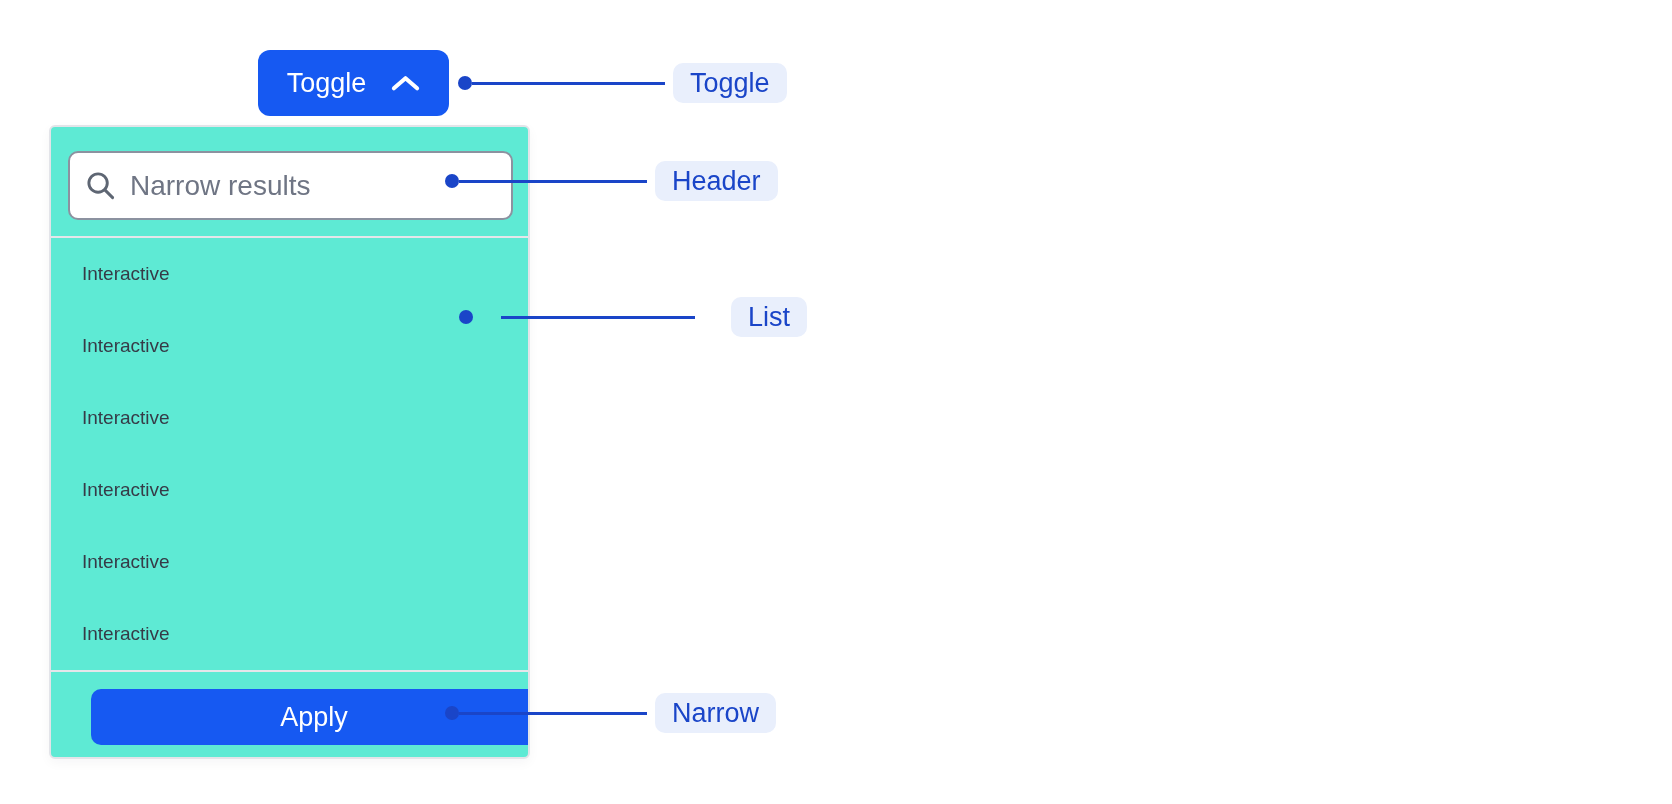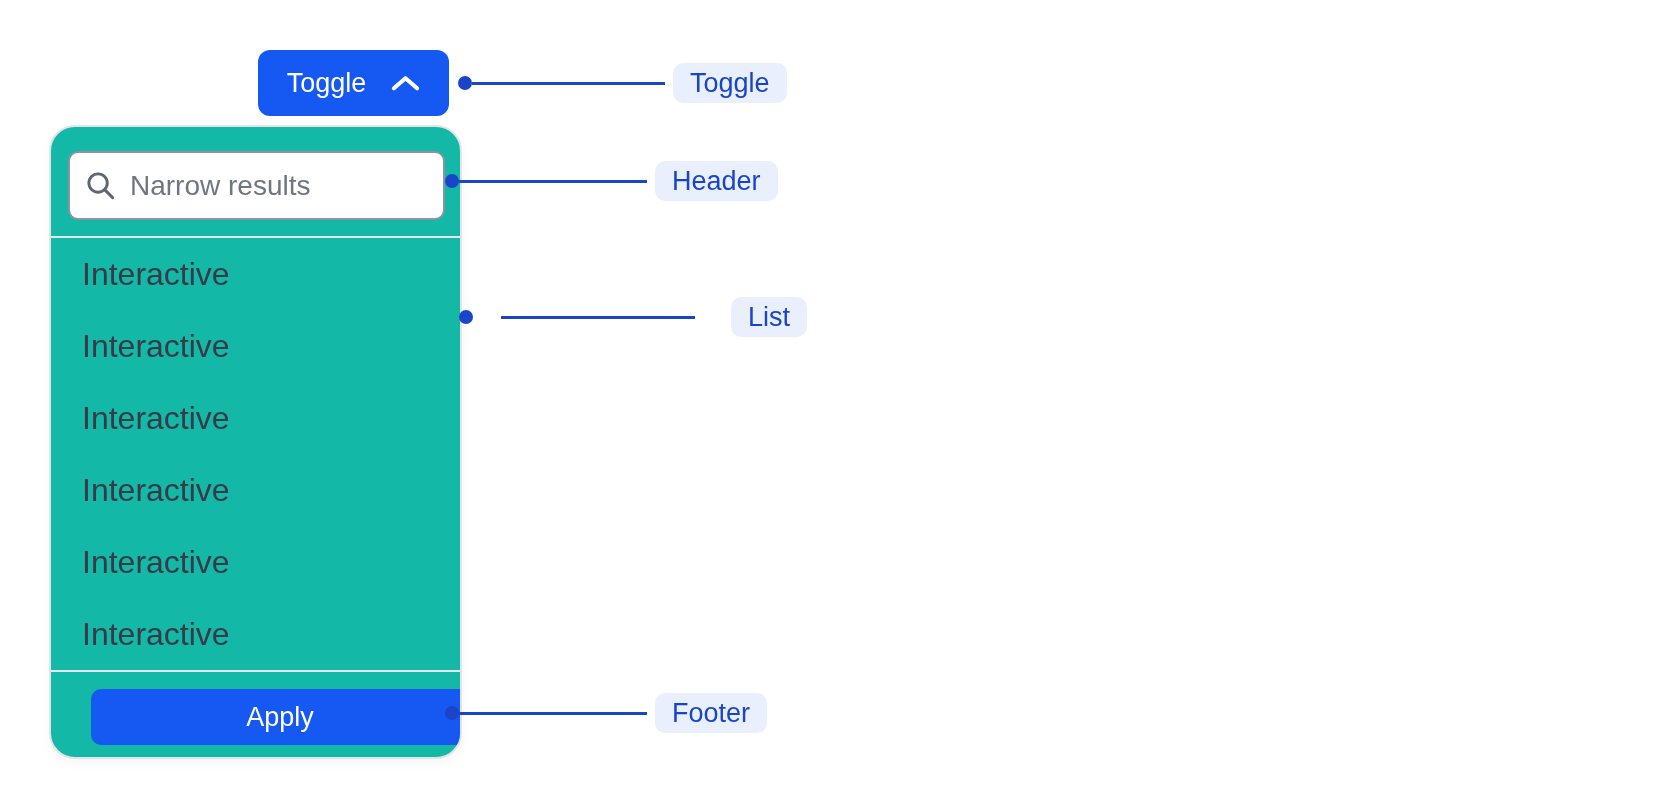--- a/index.html
+++ b/index.html
@@ -23,22 +23,22 @@
     position:absolute;left:258px;top:50px;width:191px;height:66px;
     background:var(--accent-blue);border:none;border-radius:12px;
     color:#fff;font-size:27px;font-family:inherit;
     display:flex;align-items:center;justify-content:center;gap:25px;
     cursor:pointer;
   }
   .toggle-btn svg{display:block;}
 
   
   .panel{
-    position:absolute;left:49px;top:125px;width:413px;
-    background:#14b8a6;border:2px solid var(--panel-border);border-radius:26px;
+    position:absolute;left:49px;top:125px;width:481px;
+    background:#5eead4;border:2px solid var(--panel-border);border-radius:6px;
     box-shadow:0 4px 12px rgba(20,24,40,0.04);
     overflow:hidden;
   }
   .panel-header{
     padding:24px 15px 16px 17px;
     border-bottom:2px solid var(--divider);
   }
   .search-box{
     height:69px;border:2px solid var(--input-border);border-radius:10px;
     display:flex;align-items:center;gap:14px;padding:0 14px 0 15px;
@@ -47,21 +47,21 @@
   .search-box svg{flex:none;display:block;}
   .search-box input{
     flex:1;border:none;outline:none;background:transparent;
     font-size:28px;font-family:inherit;color:var(--list-text);min-width:0;
   }
   .search-box input::placeholder{color:var(--placeholder-text);opacity:1;}
 
   .panel-list{border-bottom:2px solid var(--divider);}
   .list-item{
     height:72px;display:flex;align-items:center;padding-left:31px;
-    font-size:32px;color:var(--list-text);cursor:pointer;
+    font-size:19px;color:var(--list-text);cursor:pointer;
   }
 
   .panel-footer{padding:17px 16px 12px 15px;}
   .apply-btn{
     width:100%;height:56px;background:var(--accent-blue);border:none;
     border-radius:10px;color:#fff;font-size:27px;font-family:inherit;
     display:flex;align-items:center;justify-content:center;cursor:pointer;margin-left:25px;
   }
 
   
@@ -140,16 +140,16 @@
 
   <div class="annotation annotation-list">
     <span class="dot"></span>
     <span class="line"></span>
     <span class="pill">List</span>
   </div>
 
   <div class="annotation annotation-footer">
     <span class="dot"></span>
     <span class="line"></span>
-    <span class="pill">Footer</span>
+    <span class="pill">Narrow</span>
   </div>
 
 </div>
 
 </body></html>

